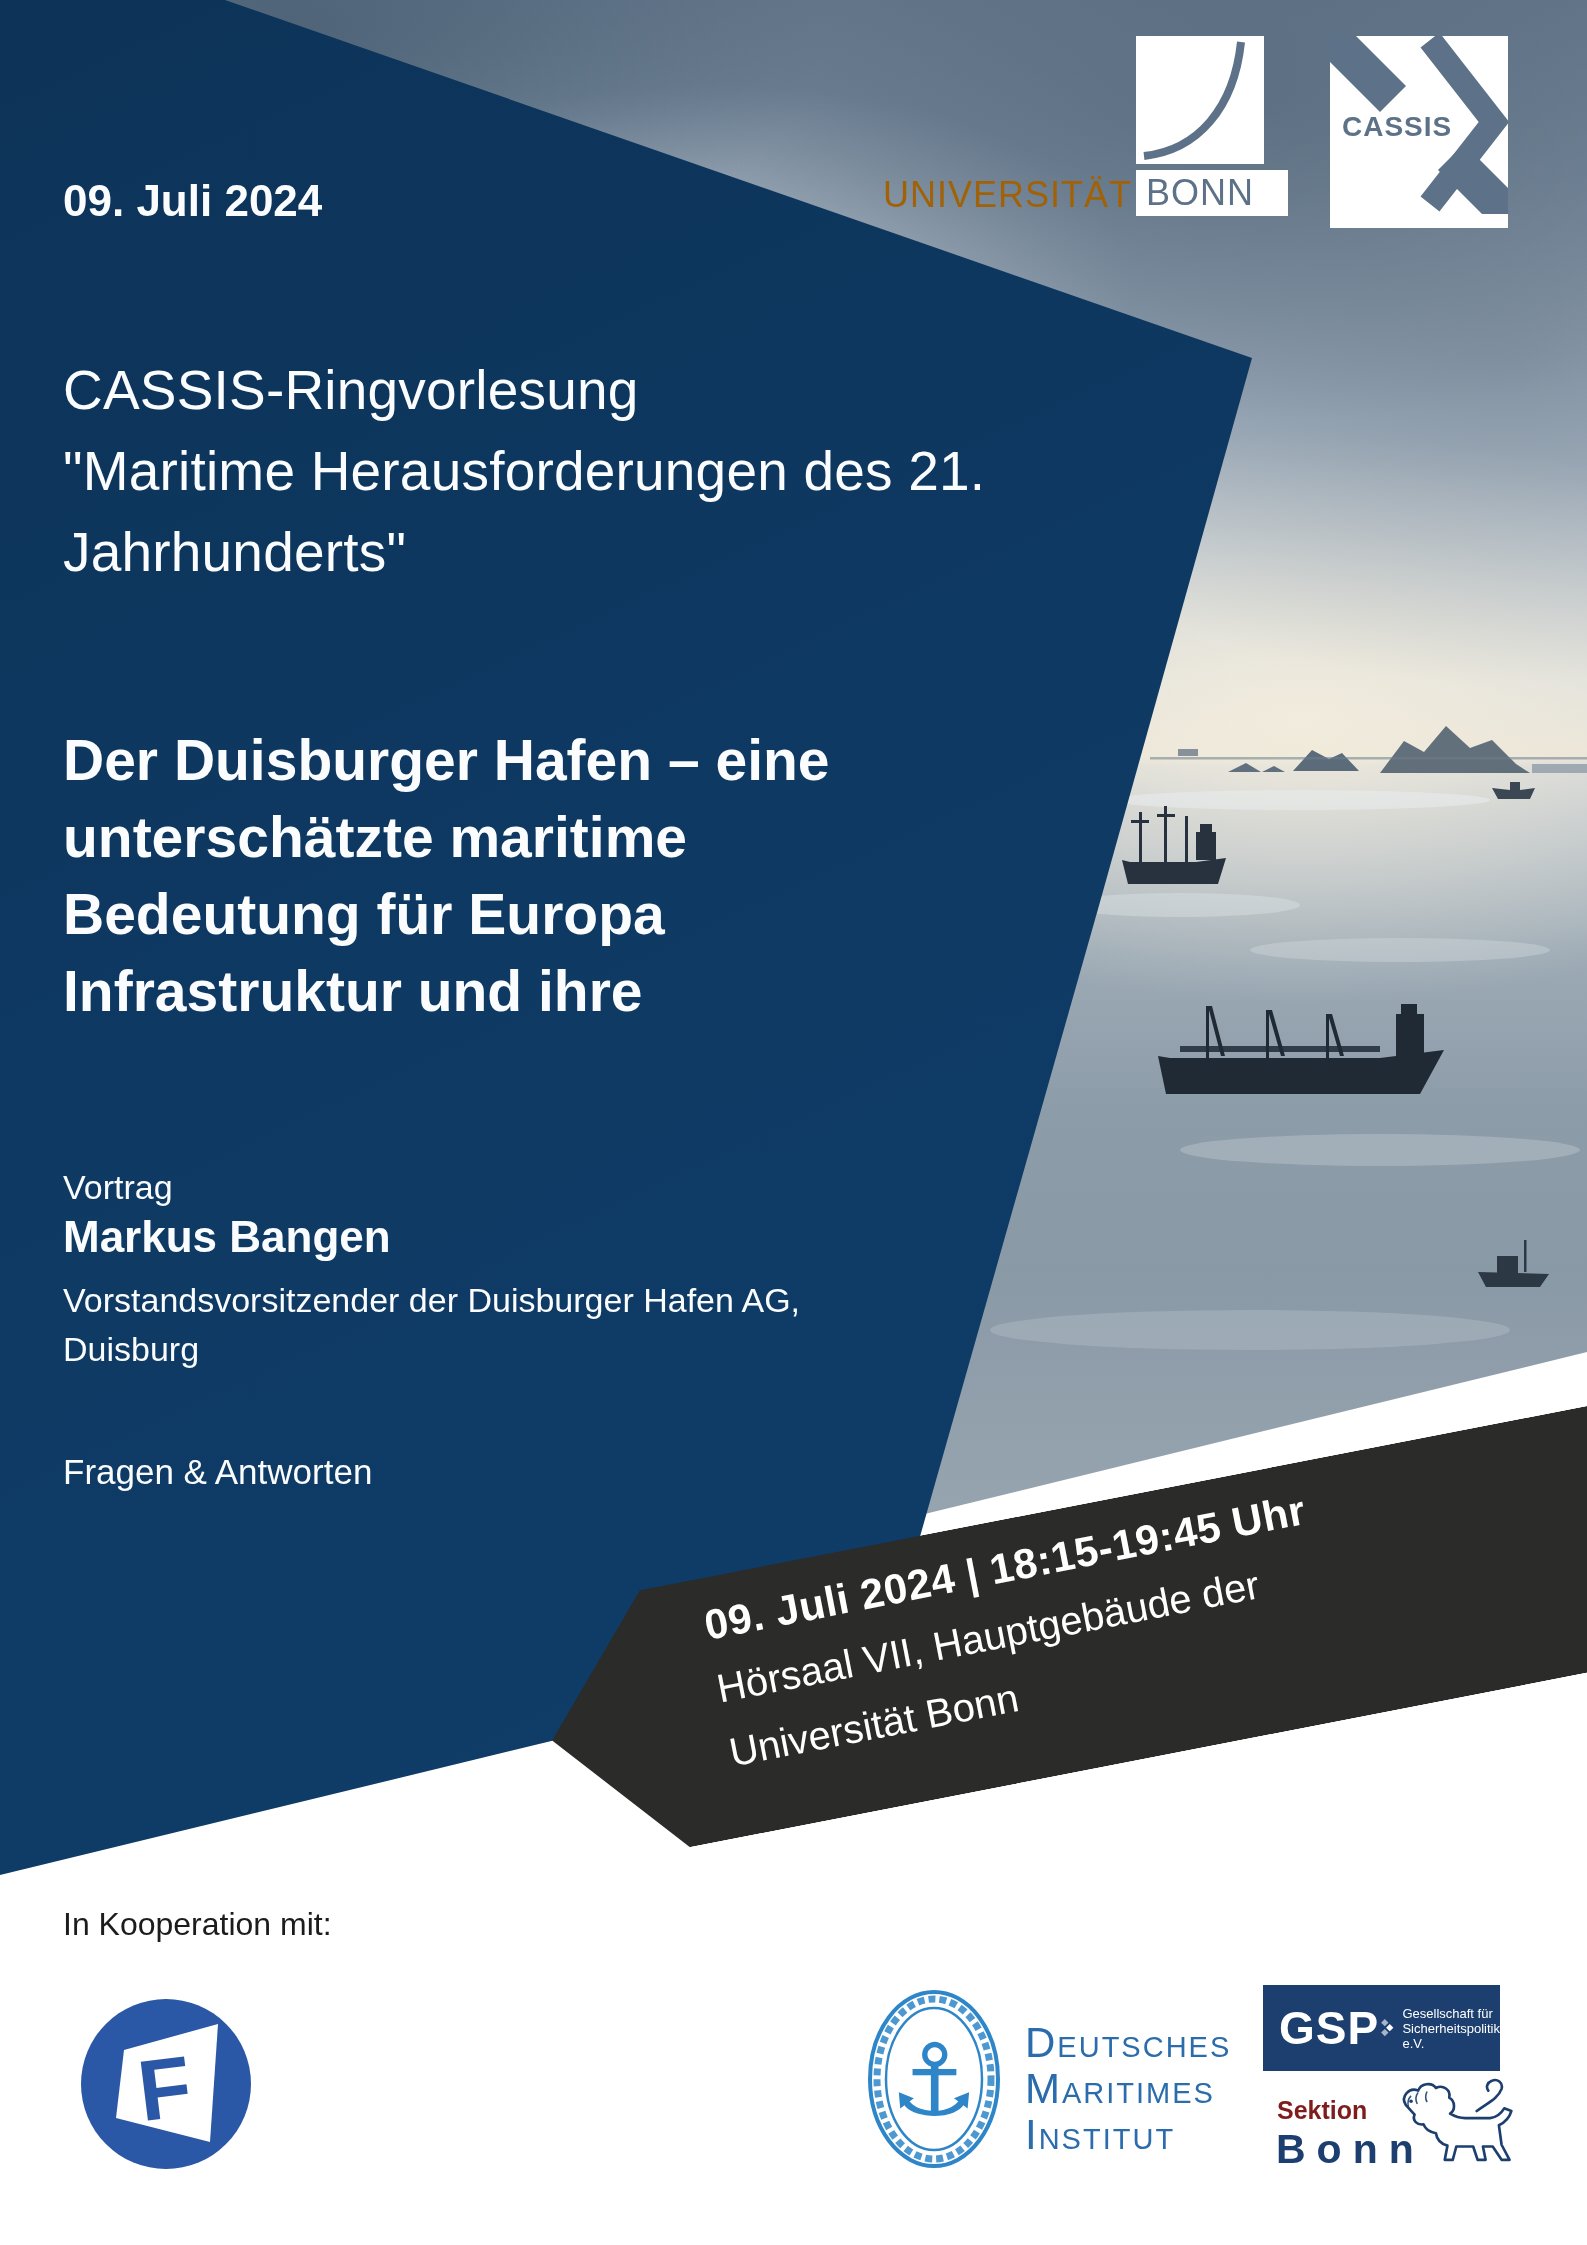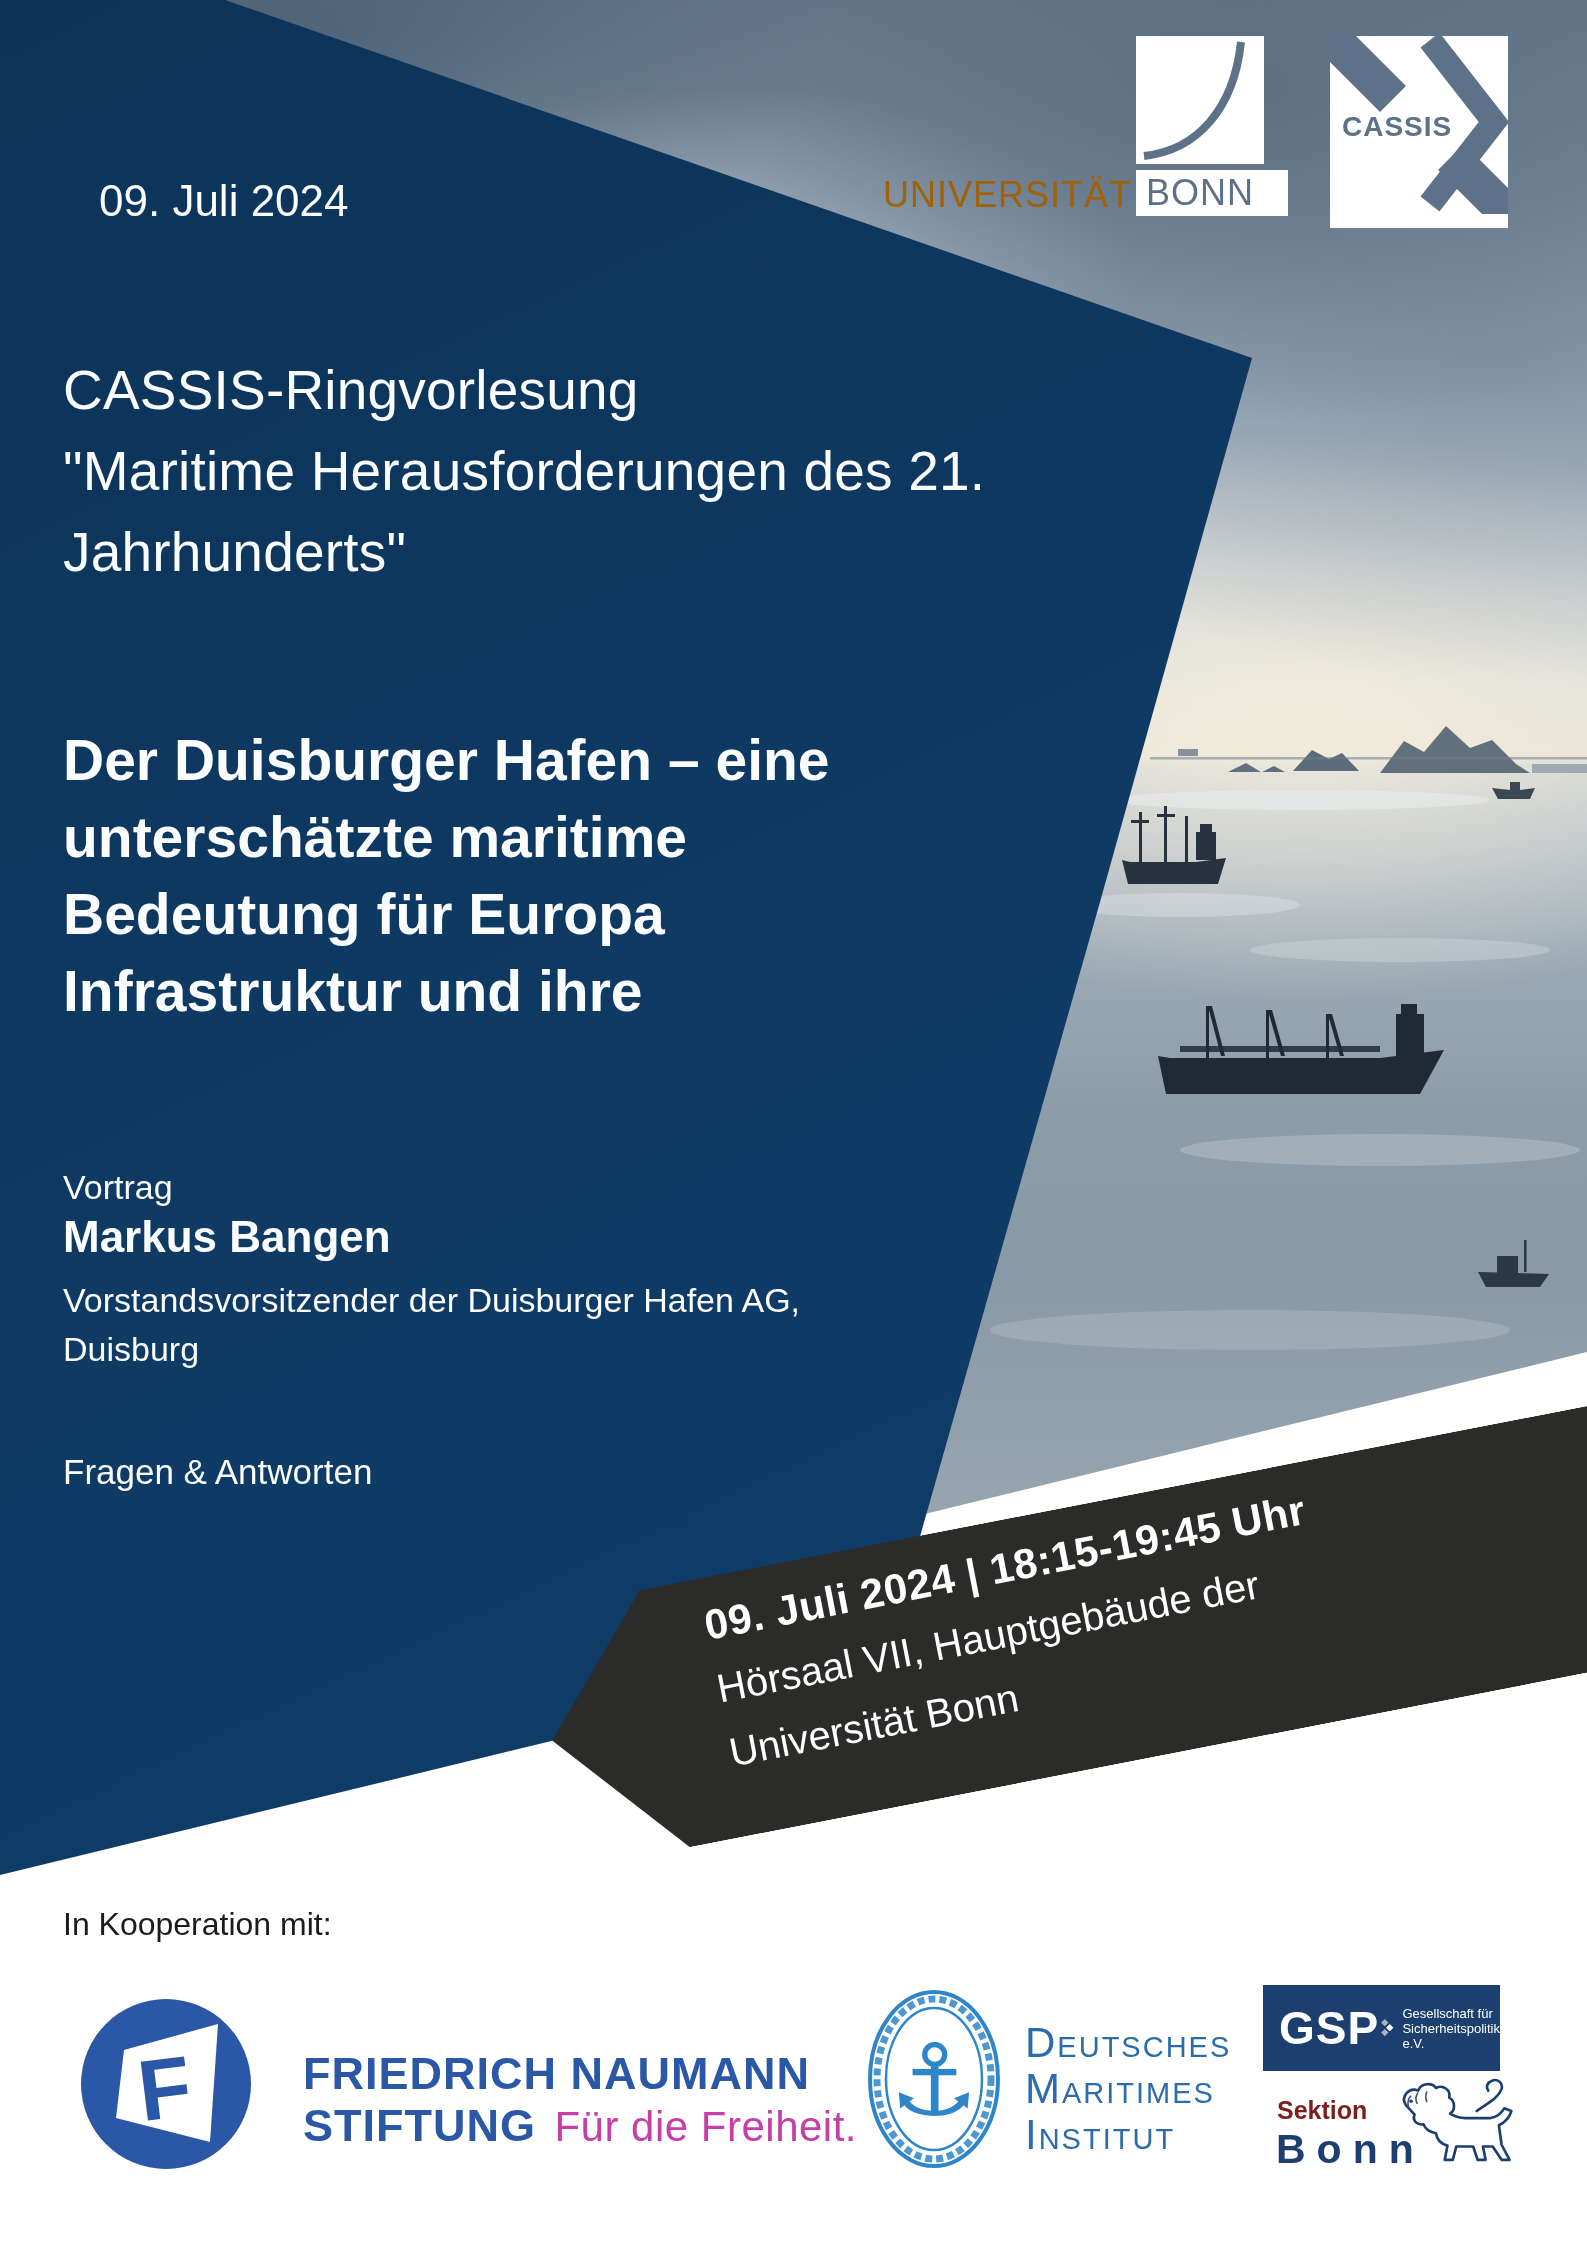--- a/index.html
+++ b/index.html
@@ -16,21 +16,21 @@
       radial-gradient(1000px 460px at 82% 44%, rgba(243,237,221,.9), rgba(243,237,221,0) 62%),
       linear-gradient(180deg,#66798e 0%,#7d90a3 12%,#9dacbb 24%,#bfc9d2 34%,#d9dcdc 42%,
         #e6e1d4 46.4%,#c9cfd5 47%,#b6c0c9 50%,#9dabb6 58%,#8d9ca9 68%,#8a99a6 78%,
         #93a1ad 88%,#9ba8b3 100%);}
   .photo svg{position:absolute;left:0;top:0;}
   
   .navy{position:absolute;left:0;top:0;width:1587px;height:2245px;z-index:2;
     background:linear-gradient(155deg,#0d3358 0%,#0e3a64 45%,#10406d 100%);
     clip-path:polygon(0px 0px,225px 0px,1252px 358px,1100px 902px,885px 1660px,0px 1875px);}
   .navy-text{position:absolute;color:#fafcfd;z-index:3;}
-  .date-top{left:63px;top:176px;font-size:44px;font-weight:400;margin-left:36px;}
+  .date-top{left:63px;top:176px;font-size:44px;font-weight:700;}
   .series{left:63px;top:350px;font-size:55px;font-weight:300;line-height:81px;letter-spacing:.2px;}
   .main-title{left:63px;top:722px;font-size:57px;font-weight:700;line-height:77px;}
   .speaker-label{left:63px;top:1168px;font-size:34px;}
   .speaker-name{left:63px;top:1212px;font-size:44px;font-weight:700;}
   .speaker-role{left:63px;top:1276px;font-size:34px;line-height:49px;}
   .qa{left:63px;top:1452px;font-size:35px;}
   
   .uni-wordmark{position:absolute;left:883px;top:174px;z-index:3;font-size:36px;color:#a16207;
     letter-spacing:1px;font-weight:400;}
   .bonn-box{position:absolute;left:1136px;top:170px;width:152px;height:46px;background:#fff;
@@ -171,27 +171,20 @@
 
   <div class="coop-heading">In Kooperation mit:</div>
 
   <div class="fns-logo">
     <svg width="176" height="176" viewBox="0 0 176 176">
       <circle cx="88" cy="88" r="85" fill="#2b57a7"></circle>
       <polygon points="46,54 140,28 132,146 38,122" fill="#ffffff"></polygon>
       <text x="60" y="122" font-size="86" font-weight="bold" fill="#2b57a7" font-family="Liberation Sans, sans-serif" transform="rotate(-7 88 88)">F</text>
     </svg>
   </div>
-  <div class="fns-text">
-    <div class="fns-l1">FRIEDRICH NAUMANN</div>
-    <div>
-      <span class="fns-l2">STIFTUNG</span>
-      <span class="fns-tag">Für die Freiheit.</span>
-    </div>
-  </div>
 
   <div class="dmi-seal">
     <svg width="136" height="182" viewBox="0 0 136 182">
       <ellipse cx="68" cy="91" rx="64" ry="87" fill="#ffffff" stroke="#2e86c8" stroke-width="4"></ellipse>
       <ellipse cx="68" cy="91" rx="57" ry="80" fill="none" stroke="#2e86c8" stroke-width="7" stroke-dasharray="7 4" opacity="0.85"></ellipse>
       <ellipse cx="68" cy="91" rx="48" ry="71" fill="none" stroke="#2e86c8" stroke-width="2.5"></ellipse>
       <text x="68" y="127" font-size="100" text-anchor="middle" fill="#2e86c8" font-family="DejaVu Sans, sans-serif">⚓</text>
     </svg>
   </div>
   <div class="dmi-text">

